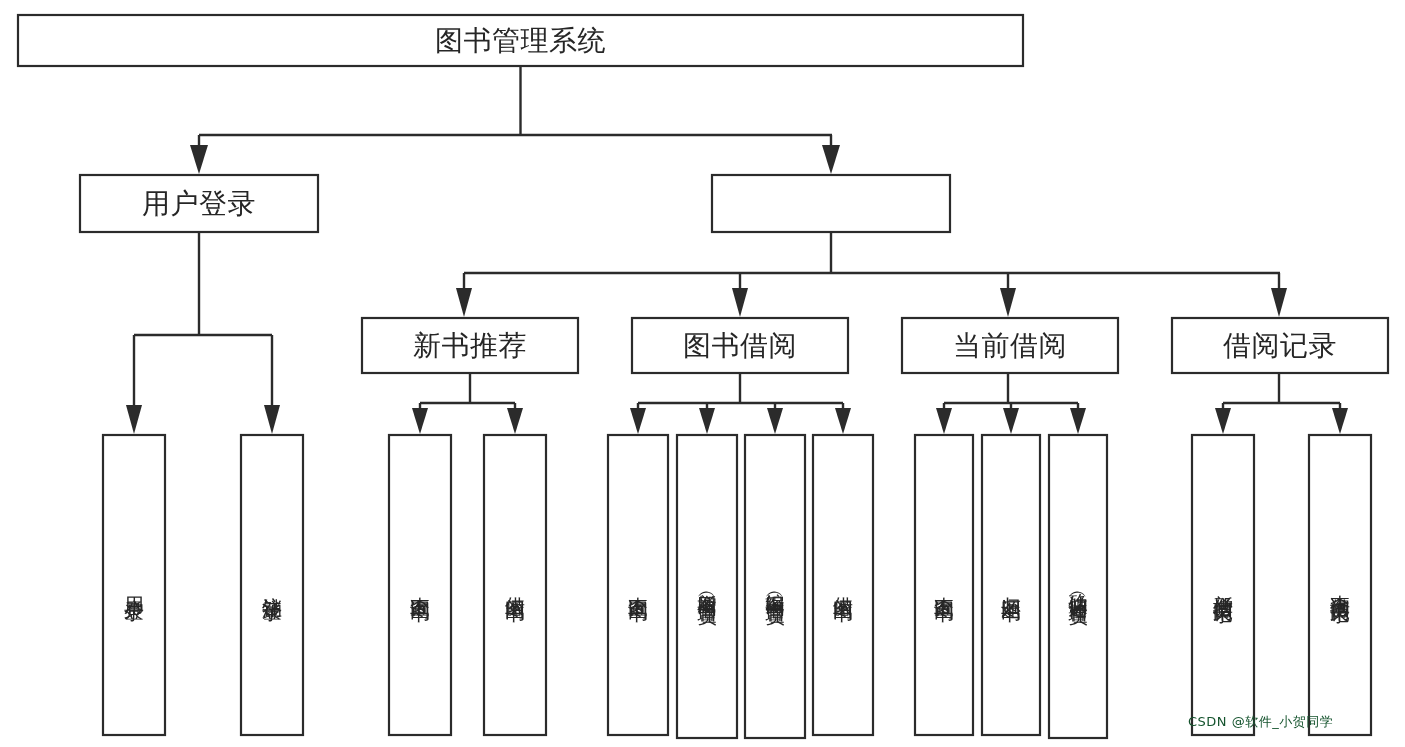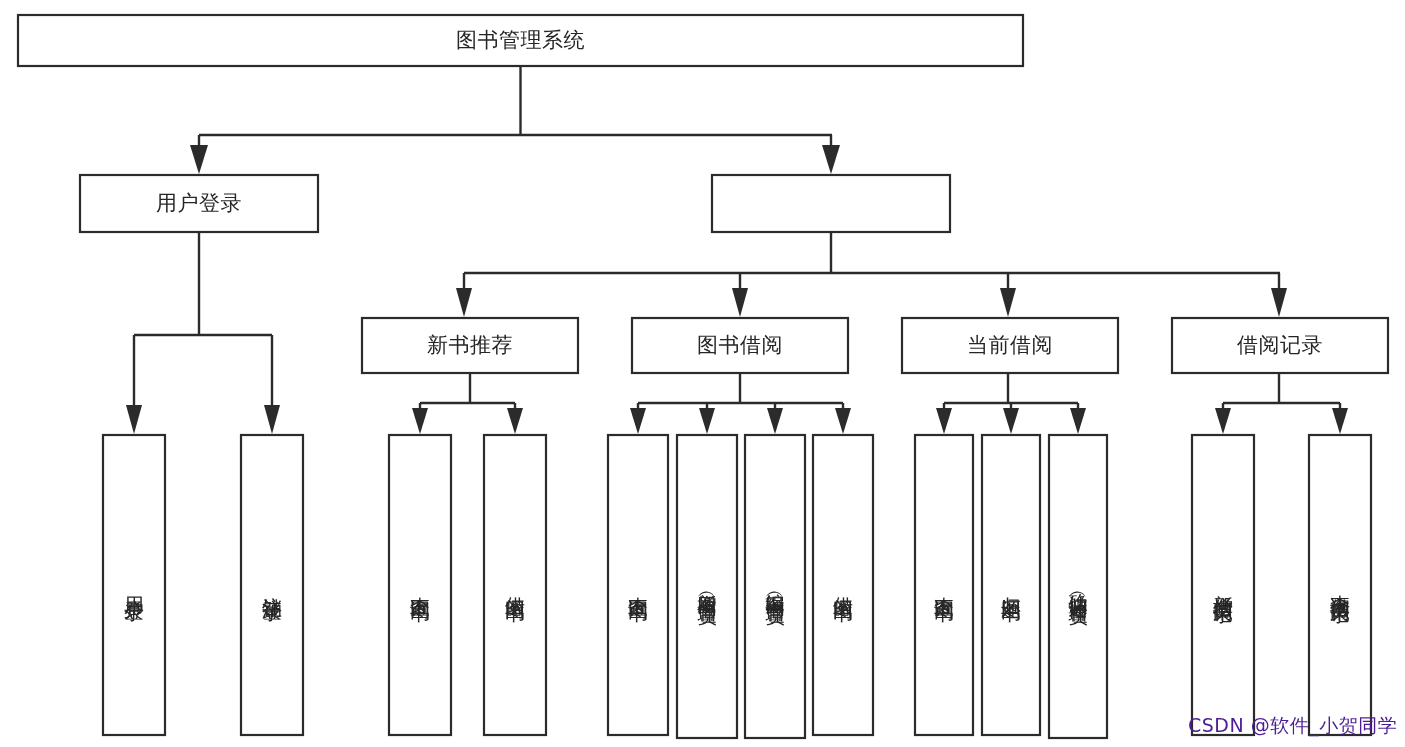--- a/index.html
+++ b/index.html
@@ -40,21 +40,21 @@
     fill: #2b2b2b;
     stroke: none;
   }
   .node-label-h {
     position: absolute;
     display: flex;
     align-items: center;
     justify-content: center;
     text-align: center;
     color: #262626;
-    font-size: 21px;
+    font-size: 28px;
     line-height: 1.25;
     letter-spacing: 0.5px;
     white-space: nowrap;
     pointer-events: none;
   }
   .node-label-v {
     position: absolute;
     display: flex;
     align-items: center;
     justify-content: center;
@@ -64,22 +64,22 @@
     writing-mode: vertical-rl;
     text-orientation: upright;
     letter-spacing: 2px;
     white-space: nowrap;
     pointer-events: none;
   }
   .watermark {
     position: absolute;
     left: 1188px;
     top: 713px;
-    font-size: 19px;
-    color: #4c1d95;
+    font-size: 13px;
+    color: #14532d;
     letter-spacing: 0.5px;
     white-space: nowrap;
     pointer-events: none;
   }
 </style>
 </head>
 <body>
 
 <div id="diagram-root">
 

